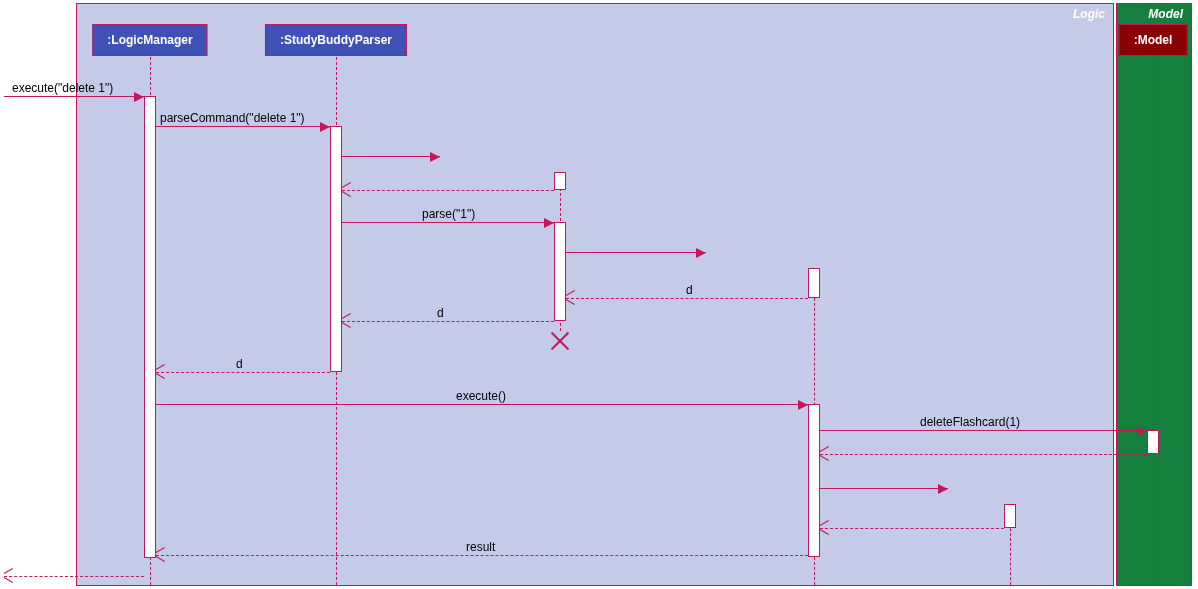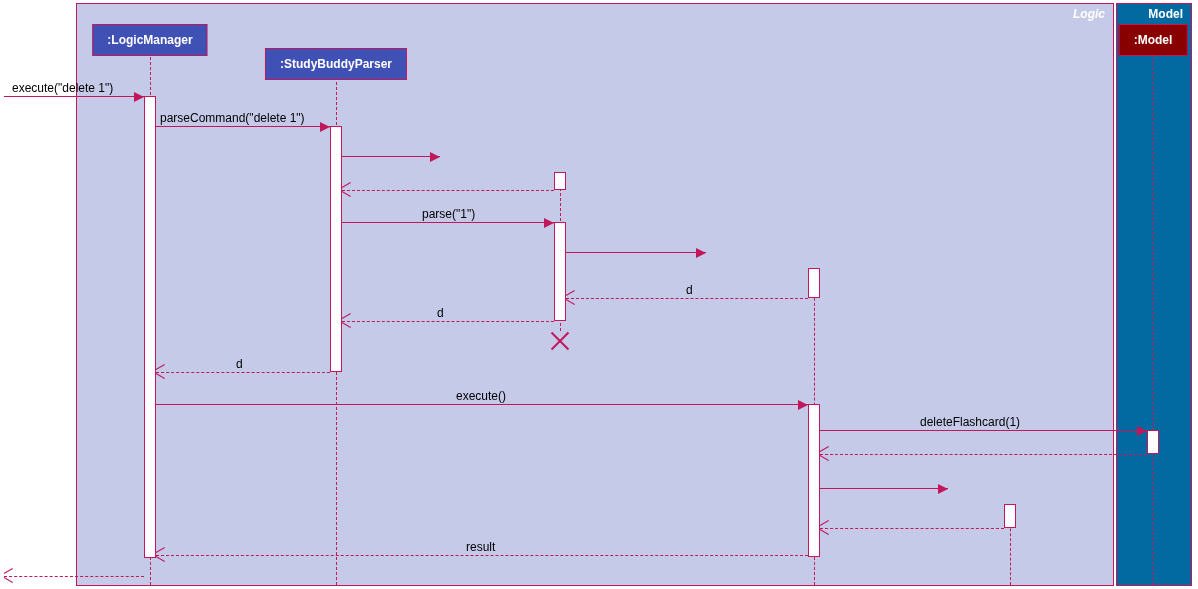--- a/index.html
+++ b/index.html
@@ -16,21 +16,21 @@
     width: 1198px;
     height: 589px;
   }
   
   .pkg {
     position: absolute;
     border: 1.5px solid #c2185b;
     box-sizing: border-box;
   }
   .pkg.logic { background: #c5cae9; }
-  .pkg.model { background: #0369a1; }
+  .pkg.model { background: #15803d; font-style: italic; }
   .pkg-label {
     position: absolute;
     top: 3px;
     right: 8px;
     color: #fff;
     font-weight: bold;
     pointer-events: none;
   }
   
   .lifehead {
@@ -129,21 +129,21 @@
   </div>
 
   <div class="lifeline" style="left:150px; top:57px; height:528px;"></div>
   <div class="lifeline" style="left:336px; top:57px; height:528px;"></div>
   <div class="lifeline" style="left:560px; top:173px; height:158px;"></div>
   <div class="lifeline" style="left:814px; top:268px; height:317px;"></div>
   <div class="lifeline" style="left:1010px; top:504px; height:81px;"></div>
   <div class="lifeline" style="left:1153px; top:57px; height:528px;"></div>
 
   <div class="lifehead blue" style="left:150px; top:24px;">:LogicManager</div>
-  <div class="lifehead blue" style="left:336px; top:24px;margin-top:24px;">:StudyBuddyParser</div>
+  <div class="lifehead blue" style="left:336px; top:24px;">:StudyBuddyParser</div>
   <div class="lifehead dark" style="left:1153px; top:24px;">:Model</div>
 
   <div class="act" style="left:150px; top:96px; height:462px;"></div>
   <div class="act" style="left:336px; top:126px; height:246px;"></div>
   <div class="act" style="left:560px; top:172px; height:18px;"></div>
   <div class="act" style="left:560px; top:222px; height:99px;"></div>
   <div class="act" style="left:814px; top:268px; height:30px;"></div>
   <div class="act" style="left:814px; top:404px; height:153px;"></div>
   <div class="act" style="left:1010px; top:504px; height:24px;"></div>
   <div class="act" style="left:1153px; top:430px; height:24px;"></div>

